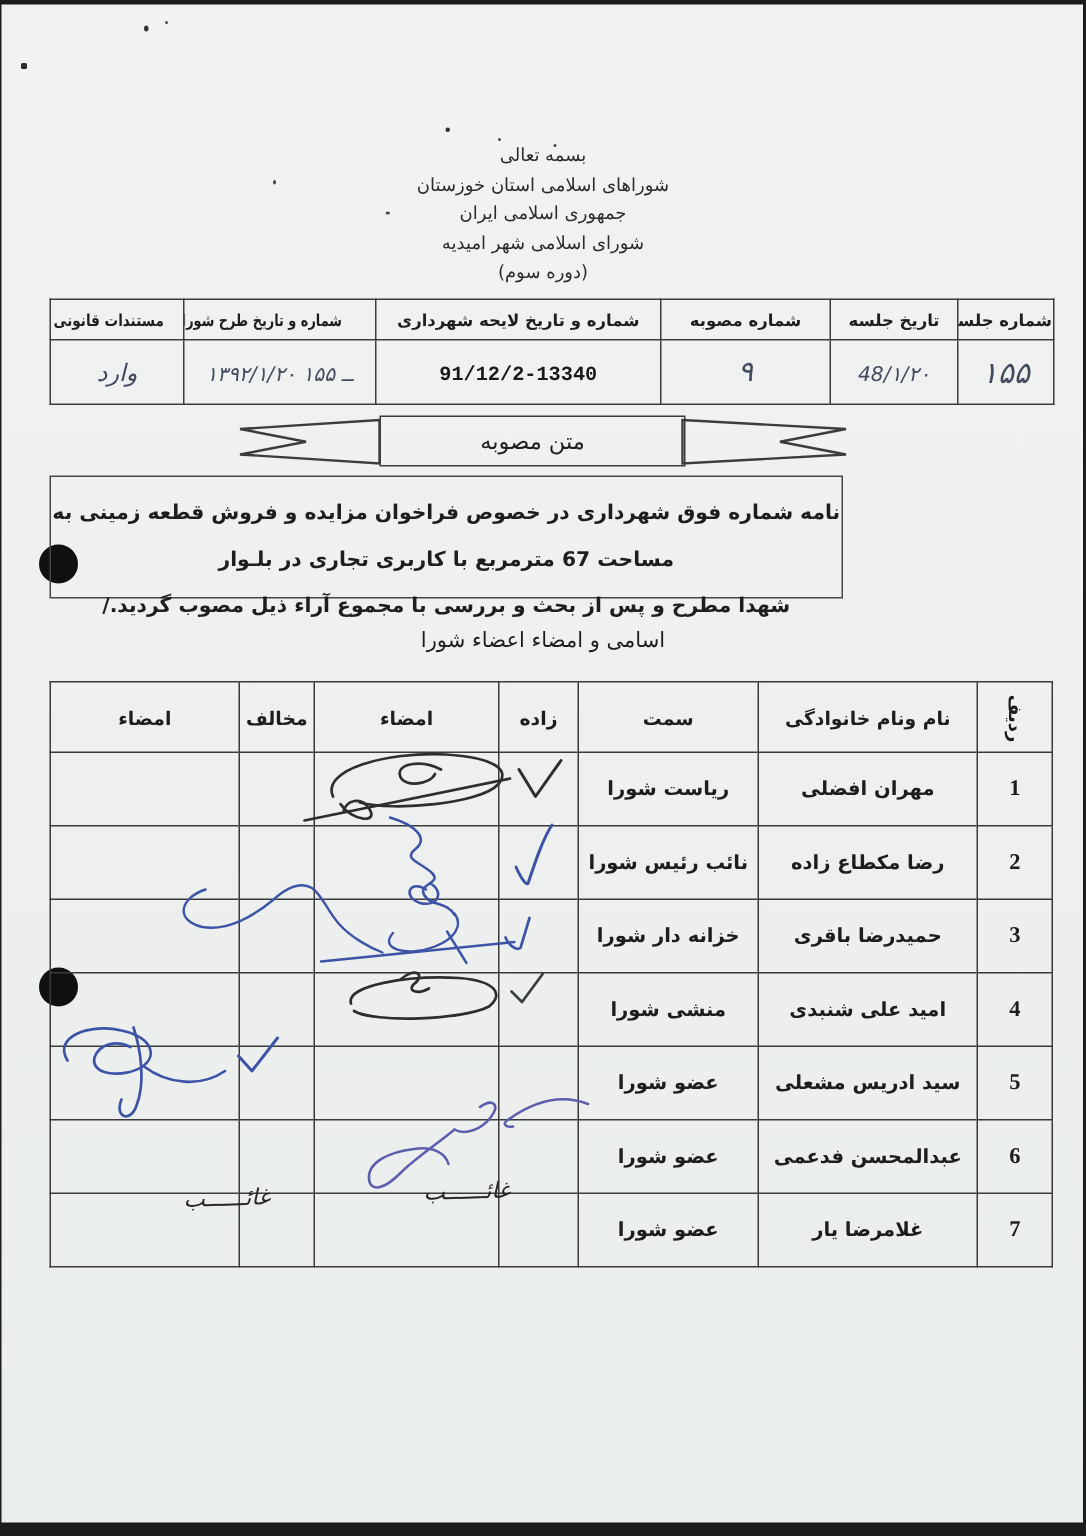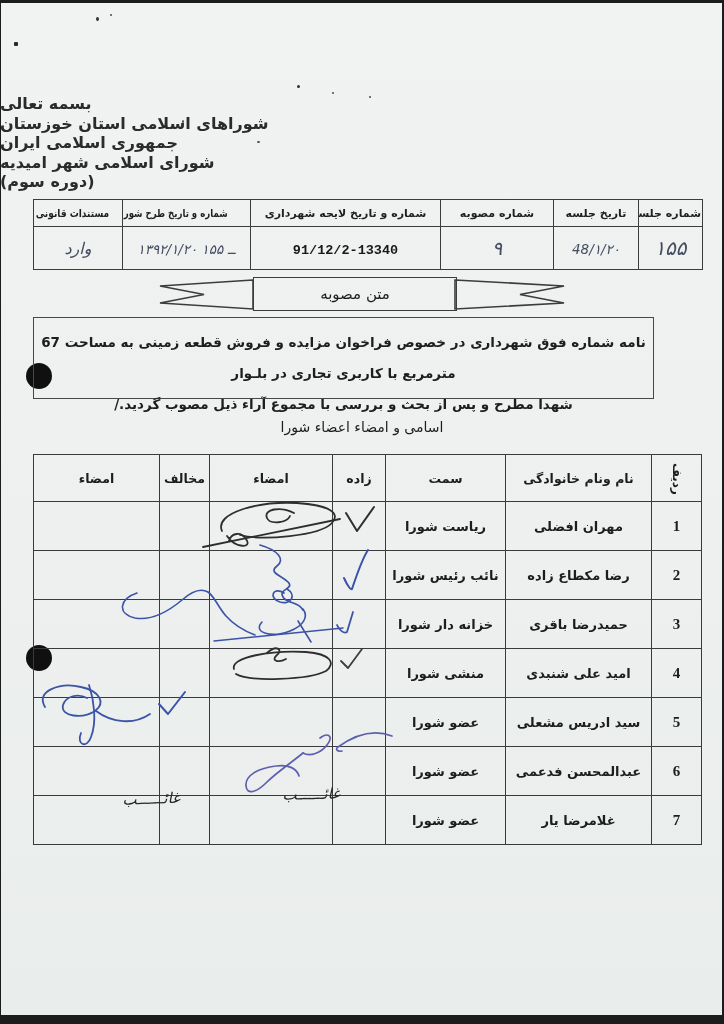--- a/index.html
+++ b/index.html
@@ -11,23 +11,22 @@
     overflow:hidden;
   }
   .page{position:absolute;left:0;top:0;width:724px;height:1024px;}
   .paper{
     position:absolute;left:1px;top:3px;right:2px;bottom:9px;
     background:linear-gradient(180deg,#f0f3f2 0%,#edf0ef 55%,#e9edec 100%);
   }
   
   .doc-header{
     position:absolute;left:0;top:94px;width:724px;
-    text-align:left;color:#2b2b2b;font-size:16px;line-height:19.5px;
+    text-align:center;color:#2b2b2b;font-size:12px;line-height:19.5px;
     direction:rtl;
-    font-weight:bold;
   }
   
   table{border-collapse:collapse;table-layout:fixed;direction:rtl;}
   .meta-table{position:absolute;left:33px;top:199px;width:669px;border:1.6px solid #3c3c3c;}
   .meta-table th,.meta-table td{
     border:1.2px solid #3c3c3c;text-align:center;vertical-align:middle;
     color:#1f1f1f;overflow:hidden;padding:0 1px;
   }
   .meta-table th{height:26px;font-size:11px;font-weight:bold;white-space:nowrap;}
   .meta-table td{height:42px;}
@@ -40,21 +39,21 @@
   
   .banner{position:absolute;left:150px;top:276px;width:424px;height:37px;}
   .banner svg{position:absolute;left:0;top:0;}
   .banner-box{
     position:absolute;left:103px;top:1px;width:202px;height:32px;
     border:1.6px solid #3c3c3c;display:flex;align-items:center;justify-content:center;
     font-size:15px;font-weight:normal;color:#1d1d1d;direction:rtl;background:transparent;
   }
   
   .res-box{
-    position:absolute;left:33px;top:317px;width:621px;height:82px;
+    position:absolute;left:33px;top:317px;width:529px;height:82px;
     border:1.8px solid #474747;box-sizing:border-box;
     direction:rtl;text-align:center;color:#1e1e1e;
     font-size:13.5px;font-weight:bold;line-height:31px;padding-top:9px;
   }
   .members-heading{
     position:absolute;left:0;top:419px;width:724px;text-align:center;
     font-size:14px;font-weight:normal;color:#1d1d1d;direction:rtl;
   }
   .members-table{position:absolute;left:33px;top:454px;width:668px;border:1.8px solid #3a3a3a;}
   .members-table th,.members-table td{

